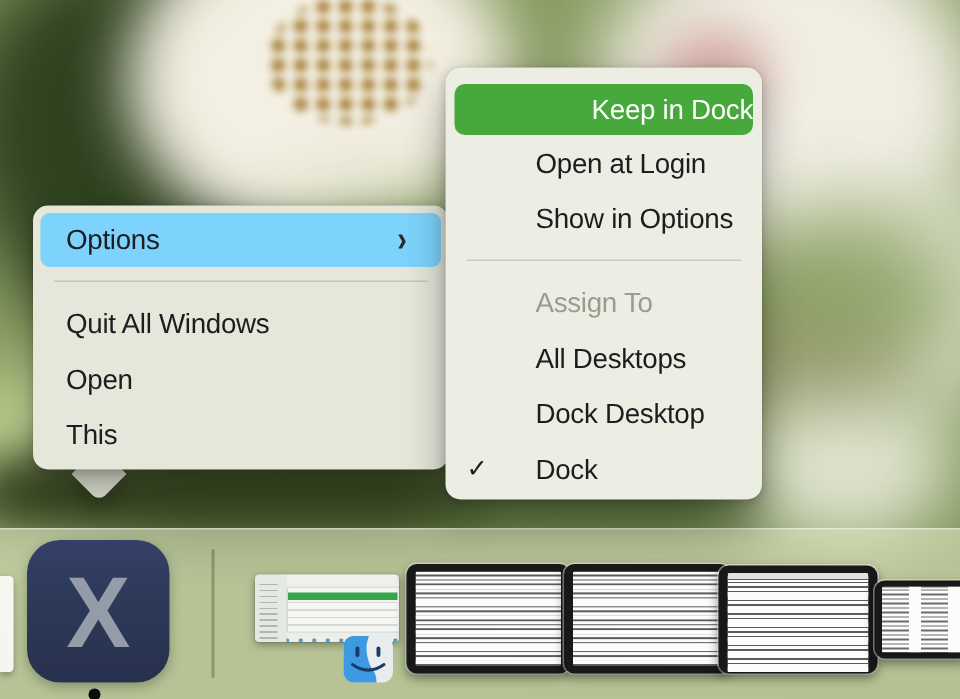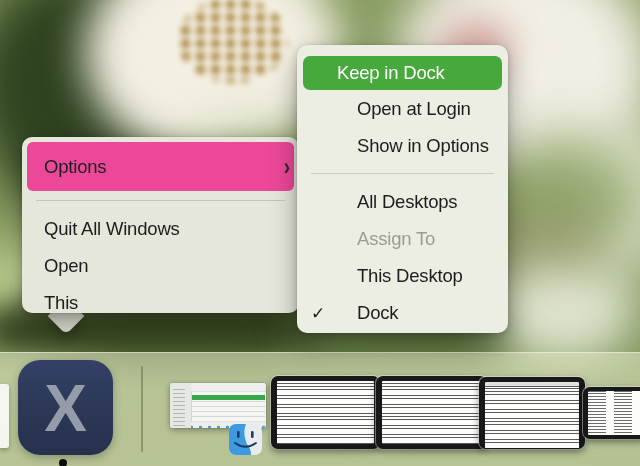--- a/index.html
+++ b/index.html
@@ -77,27 +77,27 @@
   
   .menu{position:absolute;border-radius:10px;
     box-shadow:0 12px 28px rgba(0,0,0,.33),0 2px 8px rgba(0,0,0,.18),0 0 0 .5px rgba(0,0,0,.08);
     color:#1d1d1f;font-size:18.5px;letter-spacing:-.2px;}
   .menu-left{left:22px;top:137px;width:277px;height:176px;background:#e4e7da;padding:5px 0;box-sizing:border-box;}
   .menu-tail{position:absolute;left:53px;top:303px;width:26px;height:26px;background:#e0e4d4;
     transform:rotate(45deg);border-radius:0 0 6px 0;box-shadow:6px 6px 12px rgba(0,0,0,.22);}
   .menu-sub{left:297px;top:45px;width:211px;height:288px;background:#eceee3;padding:11px 0 2px;box-sizing:border-box;z-index:5;}
 
   .mi{position:relative;display:flex;align-items:center;height:37px;padding:0 14px 0 22px;cursor:default;}
-  .mi-options{height:49px;margin:0 5px;padding:0 3px 0 17px;background:#ec4899;border-radius:6px;
+  .mi-options{height:36px;margin:0 5px;padding:0 22px 0 17px;background:#7dd3fc;border-radius:6px;
     justify-content:space-between;}
   .chev{font-size:24px;font-weight:600;line-height:1;color:#2b2b2b;transform:scaleX(.8);}
   .sep{height:1px;background:rgba(0,0,0,.14);margin:9px 14px;}
 
   .smi{position:relative;display:flex;align-items:center;height:37px;padding-left:60px;}
-  .smi-green{height:34px;margin:0 6px;padding-left:34px;background:#47a83b;border-radius:7px;color:#fff;font-weight:400;}
+  .smi-green{height:34px;margin:0 6px;padding-left:34px;background:#47a83b;border-radius:7px;color:#fff;font-weight:400;justify-content:flex-end;}
   .smi-header{color:#999d8f;font-weight:500;}
   .check{position:absolute;left:14px;top:50%;transform:translateY(-50%);font-size:17px;font-weight:600;}
 </style>
 </head>
 <body>
 
 <div id="screen">
 
   <div class="blob b-darkTL"></div>
   <div class="blob b-flower"></div>
@@ -173,28 +173,28 @@
     <div class="smi smi-green">
       <span>Keep in Dock</span>
     </div>
     <div class="smi">
       <span>Open at Login</span>
     </div>
     <div class="smi">
       <span>Show in Options</span>
     </div>
     <div class="sep"></div>
-    <div class="smi">
-      <span>All Desktops</span>
-    </div>
     <div class="smi smi-header">
       <span>Assign To</span>
     </div>
     <div class="smi">
-      <span>This Desktop</span>
+      <span>All Desktops</span>
+    </div>
+    <div class="smi">
+      <span>Dock Desktop</span>
     </div>
     <div class="smi">
       <span class="check">✓</span>
       <span>Dock</span>
     </div>
   </div>
 
 </div>
 
 </body></html>

